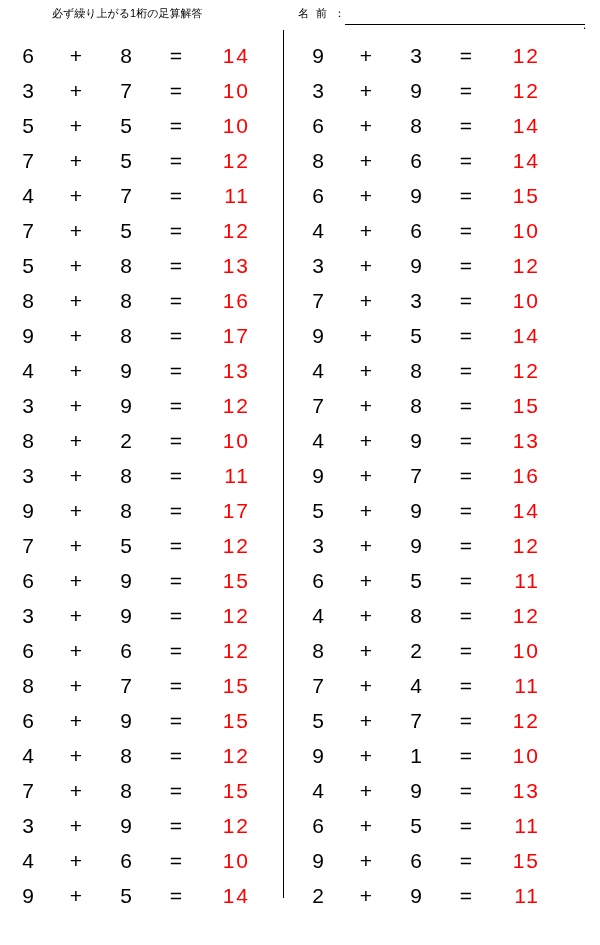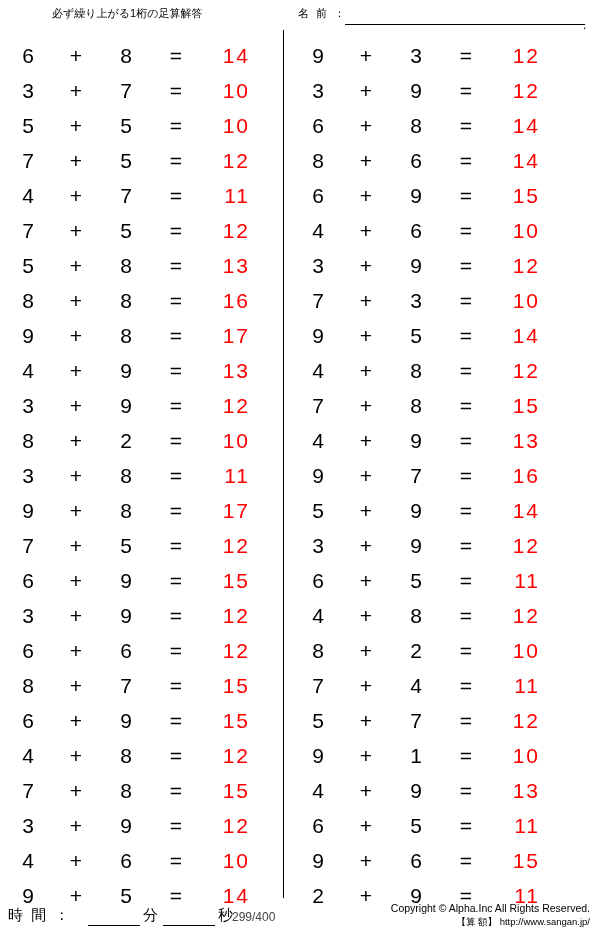--- a/index.html
+++ b/index.html
@@ -533,26 +533,14 @@
       </div>
       <div class="prob-row">
         <span class="p-a">2</span>
         <span class="p-op">+</span>
         <span class="p-b">9</span>
         <span class="p-eq">=</span>
         <span class="p-ans" style="color: rgb(255, 0, 0);">11</span>
       </div>
     </div>
 
-  <div class="footer">
-    <div class="time-label">時 間 ：</div>
-    <div class="time-line-1"></div>
-    <div class="time-unit-1">分</div>
-    <div class="time-line-2"></div>
-    <div class="time-unit-2">秒</div>
-    <div class="page-count">299/400</div>
-    <div class="copyright">
-      <span>Copyright © Alpha.Inc All Rights Reserved.</span>
-      <span class="line2">【算 額】 http://www.sangan.jp/</span>
-    </div>
-  </div>
 
 </div>
 
 </body></html>

